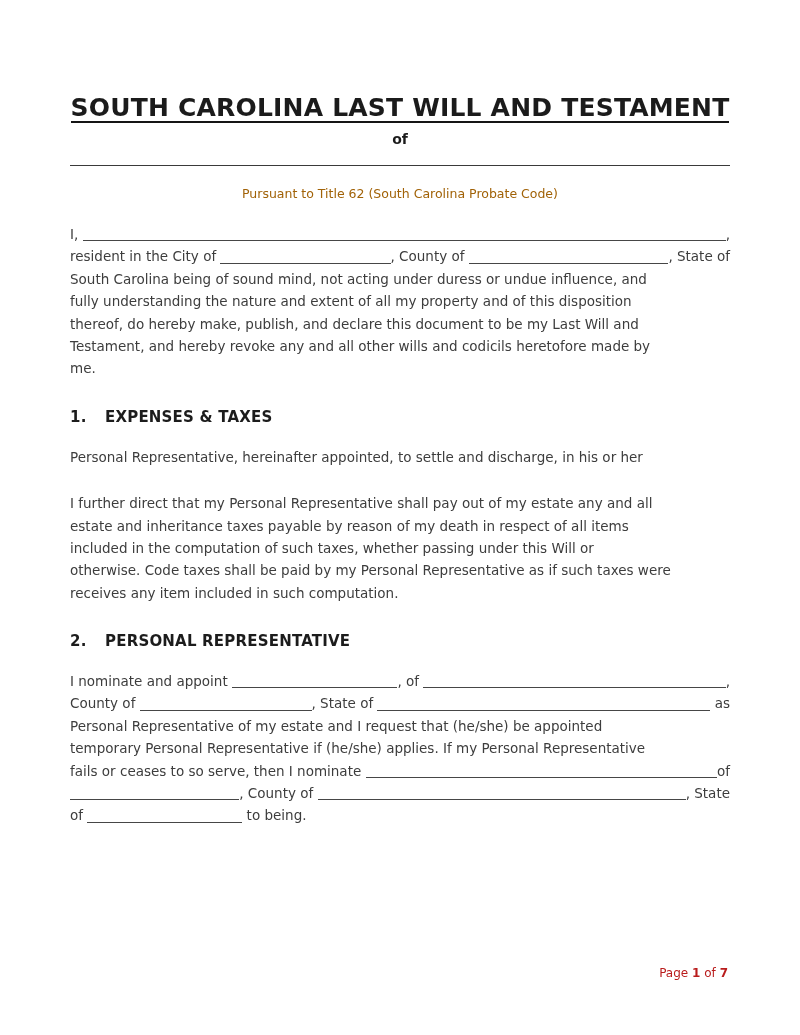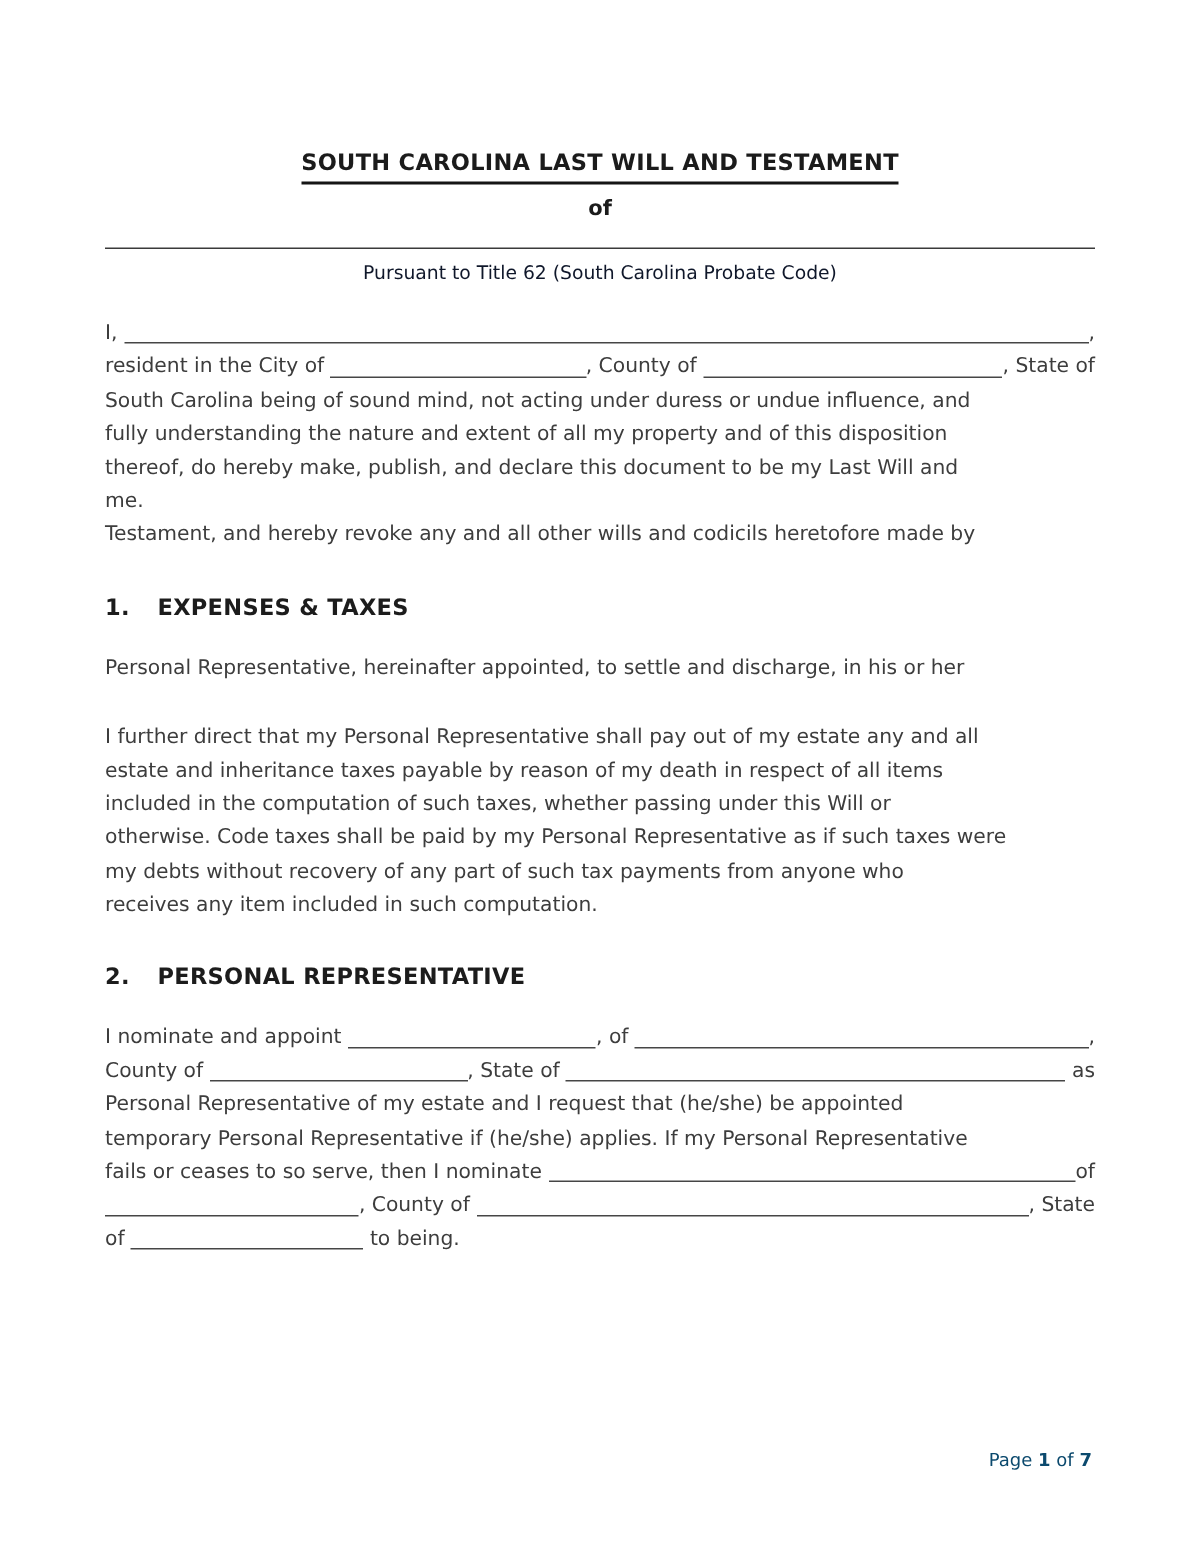--- a/index.html
+++ b/index.html
@@ -14,21 +14,21 @@
     overflow: hidden;
   }
   .content {
     position: absolute;
     left: 70px;
     top: 96px;
     width: 660px;
   }
   .doc-title {
     text-align: center;
-    font-size: 15px;
+    font-size: 25px;
     font-weight: bold;
     color: #1b1b1b;
     letter-spacing: 0.2px;
     line-height: 24px;
   }
   .doc-title .underlined {
     border-bottom: 2.5px solid #151515;
     padding-bottom: 1px;
     display: inline-block;
   }
@@ -42,22 +42,22 @@
   }
   .name-line {
     margin-top: 16px;
     height: 2px;
     border-bottom: 1.5px solid #3a3a3a;
     width: 100%;
   }
   .pursuant {
     text-align: center;
     font-size: 12.5px;
-    color: #0f172a;
-    margin-top: 7px;
+    color: #a16207;
+    margin-top: 19px;
     line-height: 17px;
   }
   .doc-body { margin-top: 21px; font-size: 13.5px; }
   .para { margin-bottom: 24px; }
   .line {
     display: flex;
     align-items: flex-end;
     height: 22.4px;
   }
   .run {
@@ -80,21 +80,21 @@
     line-height: 22px;
     margin: 26px 0 18px 0;
     letter-spacing: 0.2px;
   }
   .h-num { width: 35px; flex: 0 0 35px; }
   .footer {
     position: absolute;
     top: 966px;
     right: 72px;
     font-size: 12px;
-    color: #0c4a6e;
+    color: #b91c1c;
   }
   .footer .bold { font-weight: bold; }
 </style>
 </head>
 <body>
 
 <div class="page">
   <div class="content">
 
     <div class="doc-title">
@@ -124,24 +124,24 @@
           <div class="line">
             <span class="run">South Carolina being of sound mind, not acting under duress or undue influence, and</span>
           </div>
           <div class="line">
             <span class="run">fully understanding the nature and extent of all my property and of this disposition</span>
           </div>
           <div class="line">
             <span class="run">thereof, do hereby make, publish, and declare this document to be my Last Will and</span>
           </div>
           <div class="line">
+            <span class="run">Testament, and hereby revoke any and all other wills and codicils heretofore made by</span>
+          </div>
+          <div class="line">
             <span class="run">me.</span>
-          </div>
-          <div class="line">
-            <span class="run">Testament, and hereby revoke any and all other wills and codicils heretofore made by</span>
           </div>
         </div>
         <div class="heading">
           <span class="h-num">1.</span>
           <span class="h-label">EXPENSES &amp; TAXES</span>
         </div>
         <div class="para">
           <div class="line">
             <span class="run">Personal Representative, hereinafter appointed, to settle and discharge, in his or her</span>
           </div>
@@ -151,23 +151,20 @@
             <span class="run">I further direct that my Personal Representative shall pay out of my estate any and all</span>
           </div>
           <div class="line">
             <span class="run">estate and inheritance taxes payable by reason of my death in respect of all items</span>
           </div>
           <div class="line">
             <span class="run">included in the computation of such taxes, whether passing under this Will or</span>
           </div>
           <div class="line">
             <span class="run">otherwise. Code taxes shall be paid by my Personal Representative as if such taxes were</span>
-          </div>
-          <div class="line">
-            <span class="run">my debts without recovery of any part of such tax payments from anyone who</span>
           </div>
           <div class="line">
             <span class="run">receives any item included in such computation.</span>
           </div>
         </div>
         <div class="heading">
           <span class="h-num">2.</span>
           <span class="h-label">PERSONAL REPRESENTATIVE</span>
         </div>
         <div class="para">

